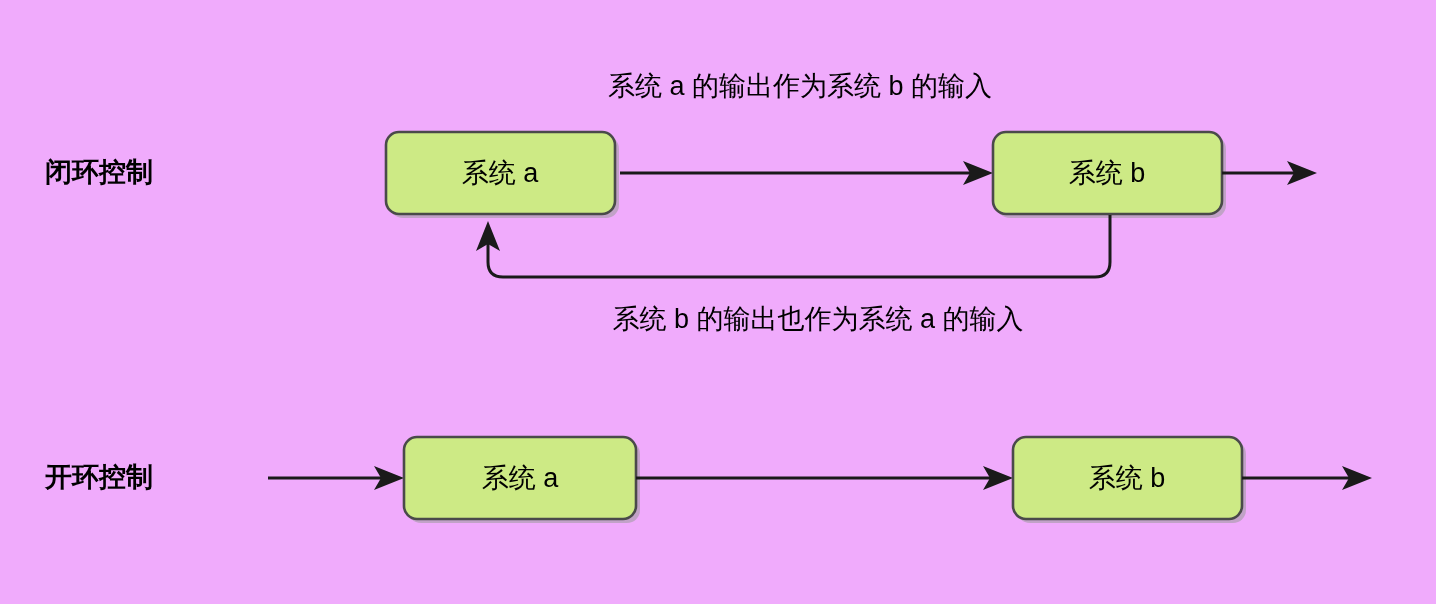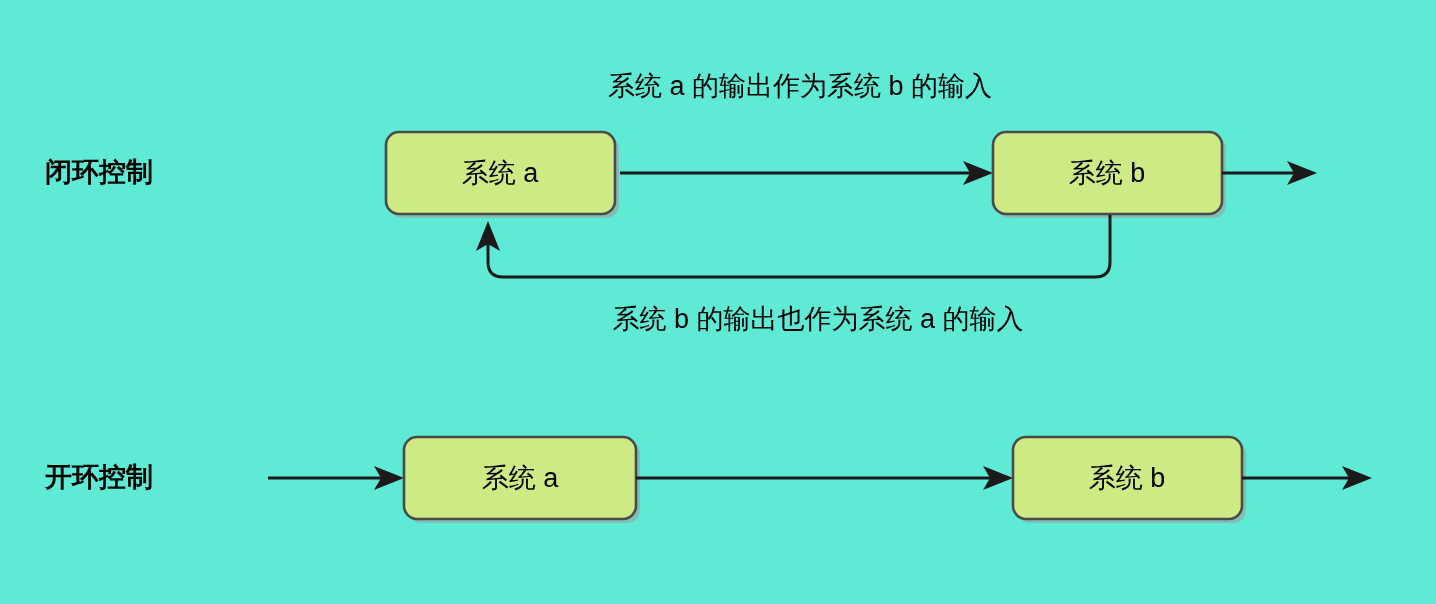--- a/index.html
+++ b/index.html
@@ -7,21 +7,21 @@
     padding: 0;
     background: #ffffff;
   }
   body {
     font-family: "Liberation Sans", "DejaVu Sans", sans-serif;
   }
   #diagram-root {
     position: relative;
     width: 1436px;
     height: 604px;
-    background: #5eead4;
+    background: #f0abfc;
     overflow: hidden;
   }
   #diagram-svg {
     position: absolute;
     left: 0;
     top: 0;
     width: 1436px;
     height: 604px;
   }
   .node-box {

